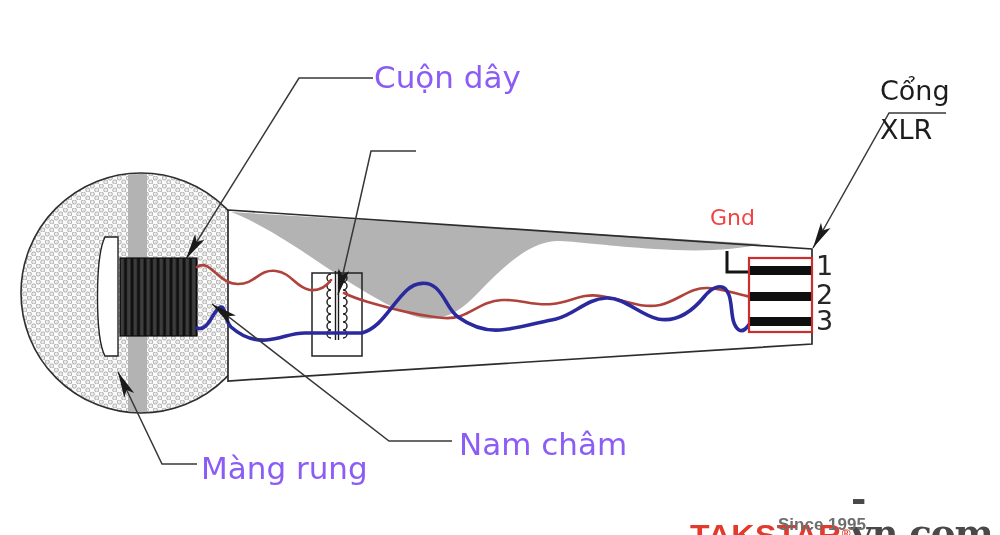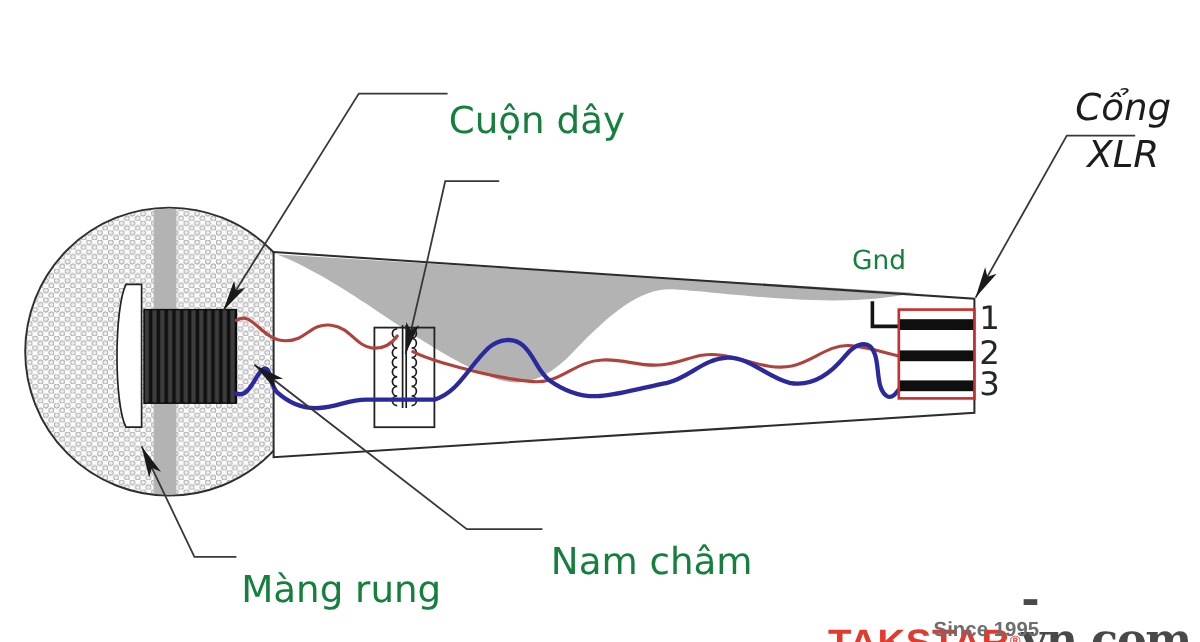--- a/index.html
+++ b/index.html
@@ -1,25 +1,25 @@
 <!DOCTYPE html>
 <html style="--wire-red: #b0423c; --wire-blue: #2a2a9e; --xlr-red: #cc2e2e; --shadow-gray: #b3b3b3; --line-dark: #2c2c2c; --brand-red: #e23a2c; --brand-dark: #494949; --tagline-gray: #6e6e6e;"><head>
 <meta charset="utf-8">
 <style>
   html,body{margin:0;padding:0;background:#ffffff;}
   body{width:1000px;height:535px;overflow:hidden;
        font-family:"DejaVu Sans","Liberation Sans",sans-serif;color:#1c1c1c;}
   #stage{position:relative;width:1000px;height:535px;background:#fff;}
   #diagram-svg{position:absolute;left:0;top:0;}
 
-  .lbl{position:absolute;font-size:31px;line-height:36px;white-space:nowrap;color:#15803d;margin-top:24px;}
-  .lbl-small{position:absolute;font-size:22px;line-height:24px;color:#15803d;}
+  .lbl{position:absolute;font-size:31px;line-height:36px;white-space:nowrap;color:#8b5cf6;}
+  .lbl-small{position:absolute;font-size:22px;line-height:24px;color:#ef4444;}
   .pin-num{position:absolute;left:816px;font-size:27px;line-height:28px;color:#262626;}
-  #xlr-label{position:absolute;left:880px;top:71px;width:112px;text-align:center;
-             font-size:31px;line-height:39px;font-style:italic;}
+  #xlr-label{position:absolute;left:880px;top:71px;width:112px;text-align:left;
+             font-size:27px;line-height:39px;}
   #xlr-label span{display:block;}
 
   
   .wire-red{stroke:var(--wire-red,#b4403a);}
   .wire-blue{stroke:var(--wire-blue,#2c2c9c);}
   .xlr-box{stroke:var(--xlr-red,#cc2e2e);}
   .shadow{fill:var(--shadow-gray,#b3b3b3);}
   .edge{stroke:var(--line-dark,#2c2c2c);}
 
   

